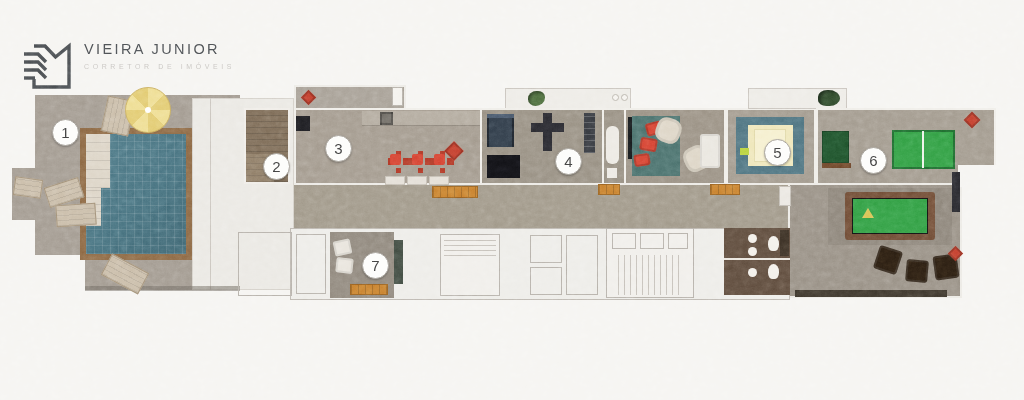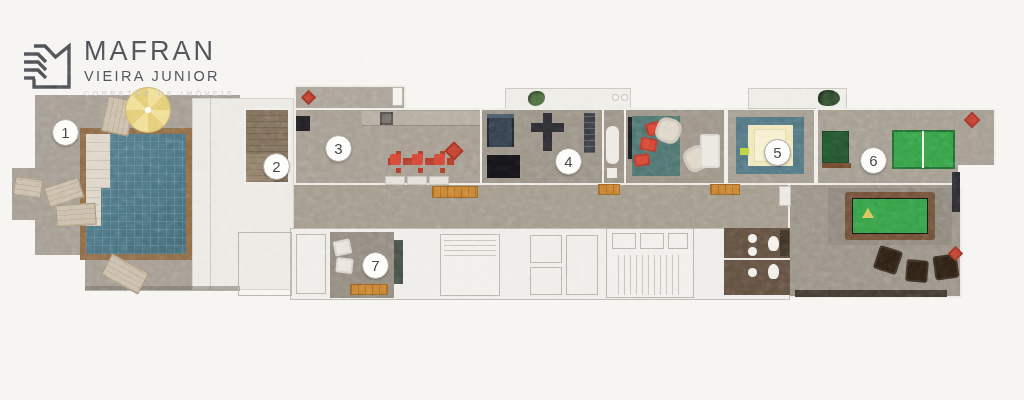--- a/index.html
+++ b/index.html
@@ -34,21 +34,20 @@
   <svg width="54" height="58" viewBox="0 0 54 58">
     <g fill="none" stroke="#474b4f" stroke-width="3.4">
       <path d="M14 8 H25 L35.5 19 L49 8 V49 H14 V41"></path>
       <path d="M4 16 H18 L26 24"></path>
       <path d="M4 24 H18 L26 32"></path>
       <path d="M4 32 H18 L26 40"></path>
       <path d="M4 40 H15"></path>
     </g>
   </svg>
   <div class="a" style="position:static">
-    <div style="font-size:27px;letter-spacing:3px;color:#45494d;font-weight:500;line-height:1">MAFRAN</div>
     <div style="font-size:14.5px;letter-spacing:2.4px;color:#45494d;margin-top:3px;font-weight:400">VIEIRA JUNIOR</div>
     <div style="font-size:7px;letter-spacing:3.6px;color:#c7c4c0;margin-top:6px">CORRETOR DE IMÓVEIS</div>
   </div>
 </div>
 
 <div class="a" style="left:0;top:0;width:1024px;height:400px">
 
   <div class="a" style="left:12px;top:95px;width:228px;height:195px;background:#a29a90;
               clip-path:polygon(0px 73px,23px 73px,23px 0px,228px 0px,228px 195px,73px 195px,73px 160px,23px 160px,23px 125px,0px 125px)"></div>
   <div class="a" style="left:85px;top:286px;width:155px;height:5px;background:#6e675e;opacity:.55;z-index:5"></div>

